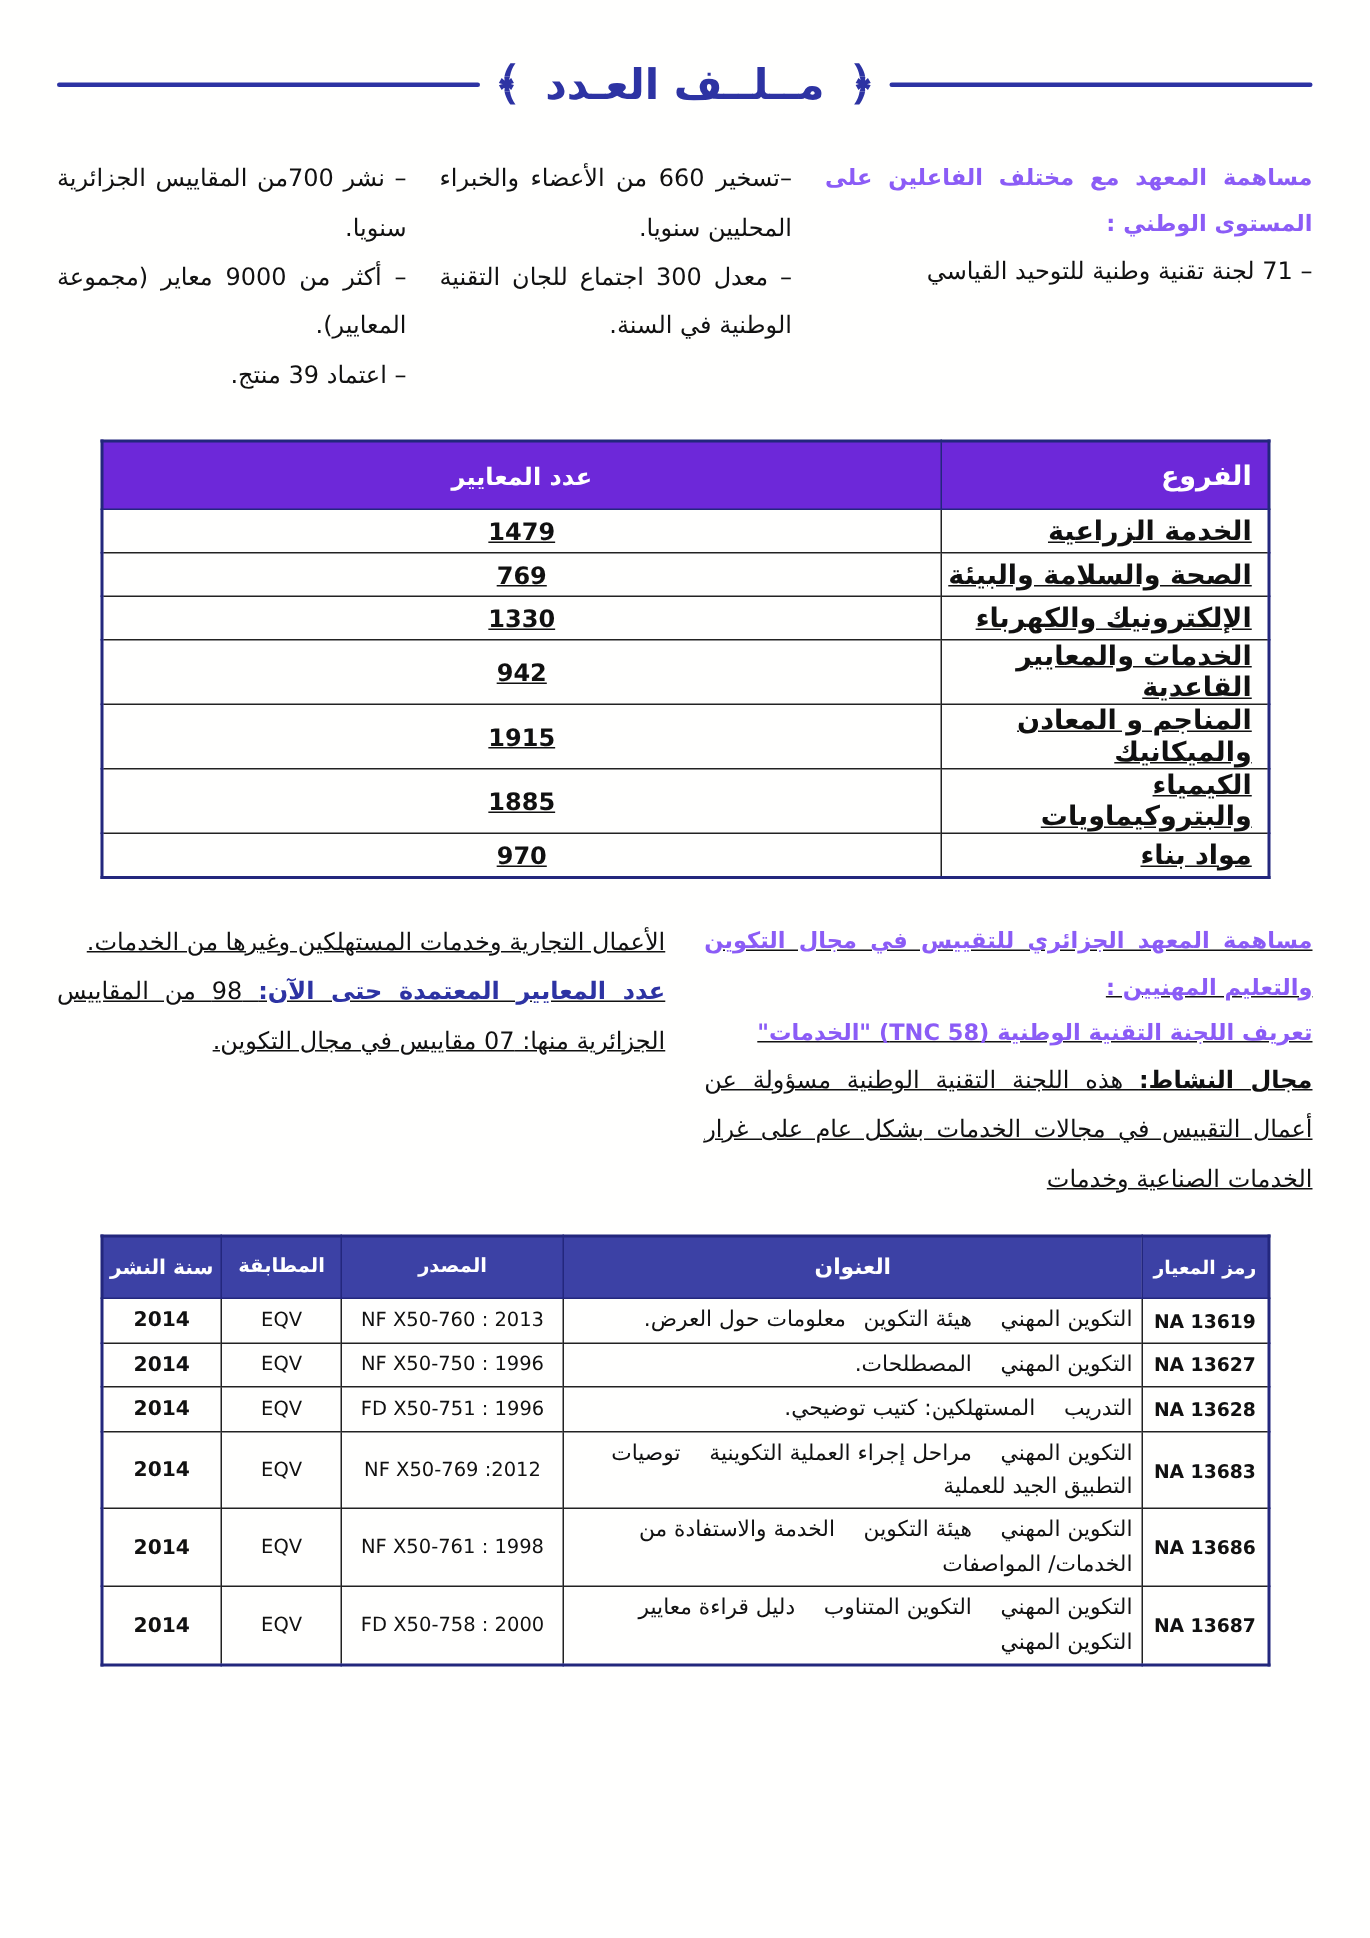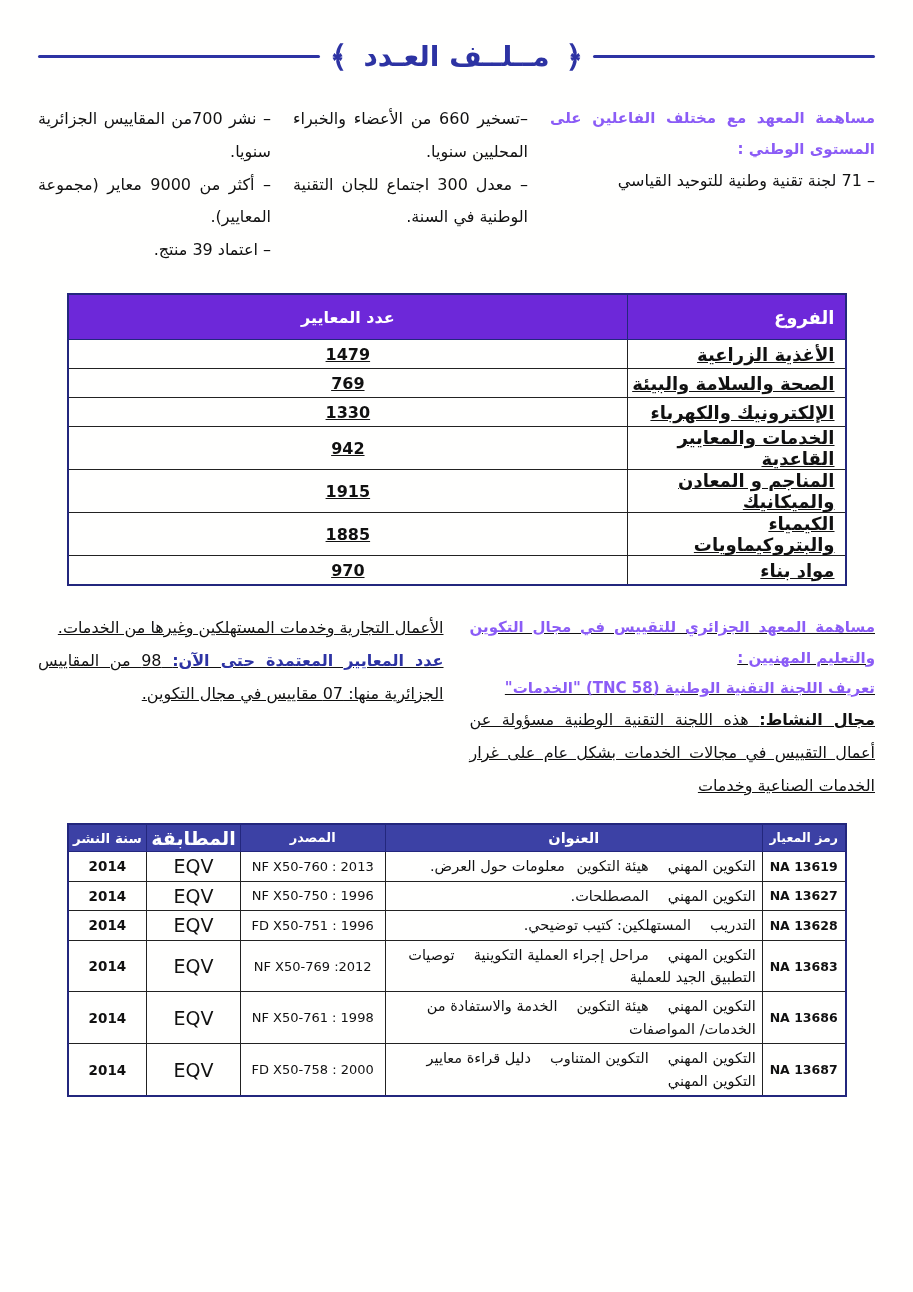--- a/index.html
+++ b/index.html
@@ -39,26 +39,26 @@
 
   
   .committee { display:flex; gap:26px; margin-top:26px; }
   .committee .col { flex:1; font-size:16px; line-height:2.05; text-align:justify;text-decoration:underline; }
   .committee .blue-head { display:block; }
   .bold-label { font-weight:bold; color:#111; }
   .blue-label { font-weight:bold; color:#2d33a3; }
 
   
   .t2 { width:780px; margin:20px auto 0 auto; border:2px solid #23277d; font-size:14px; }
-  .t2 th { background:#3c41a5; color:#ffffff; font-weight:bold; font-size:15px; height:28px; border:1.5px solid #23277d; padding:2px 4px; }
+  .t2 th { background:#3c41a5; color:#ffffff; font-weight:bold; font-size:15px; height:42px; border:1.5px solid #23277d; padding:2px 4px; }
   .t2 td { border:1.5px solid #222222; padding:3px 6px; vertical-align:middle; }
   .t2 .c-code { width:10.8%; text-align:center; font-weight:bold; font-size:12.5px; direction:ltr; }
   .t2 .c-title { width:49.6%; text-align:right; line-height:1.55; font-size:14.5px; }
   .t2 .c-src { width:19%; text-align:center; direction:ltr; font-size:13px; }
-  .t2 .c-conf { width:10.3%; text-align:center; direction:ltr; font-size:19px; }
+  .t2 .c-conf { width:10.3%; text-align:center; direction:ltr; font-size:13px; }
   .t2 .c-year { width:10.3%; text-align:center; font-weight:bold; font-size:13.5px; direction:ltr; }
 </style>
 </head>
 <body>
 
 <div class="page">
 
   <div class="masthead">
     <div class="rule"></div>
     <span class="orn">﴾</span>
@@ -86,21 +86,21 @@
 
   <table class="t1">
     <thead>
       <tr>
         <th class="branch">الفروع</th>
         <th class="count">عدد المعايير</th>
       </tr>
     </thead>
     <tbody>
       <tr>
-          <td class="branch">الأغذية الزراعية</td>
+          <td class="branch">الخدمة الزراعية</td>
           <td class="count">1479</td>
         </tr>
       <tr>
           <td class="branch">الصحة والسلامة والبيئة</td>
           <td class="count">769</td>
         </tr>
       <tr>
           <td class="branch">الإلكترونيك والكهرباء</td>
           <td class="count">1330</td>
         </tr>

